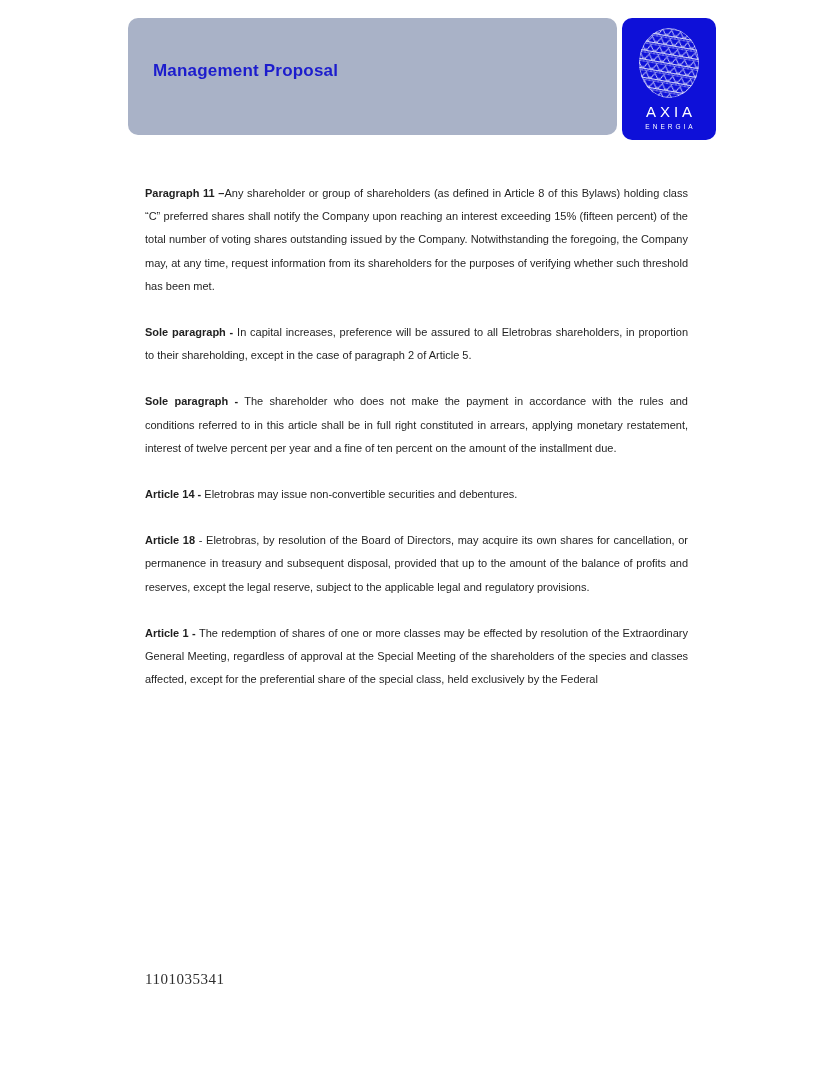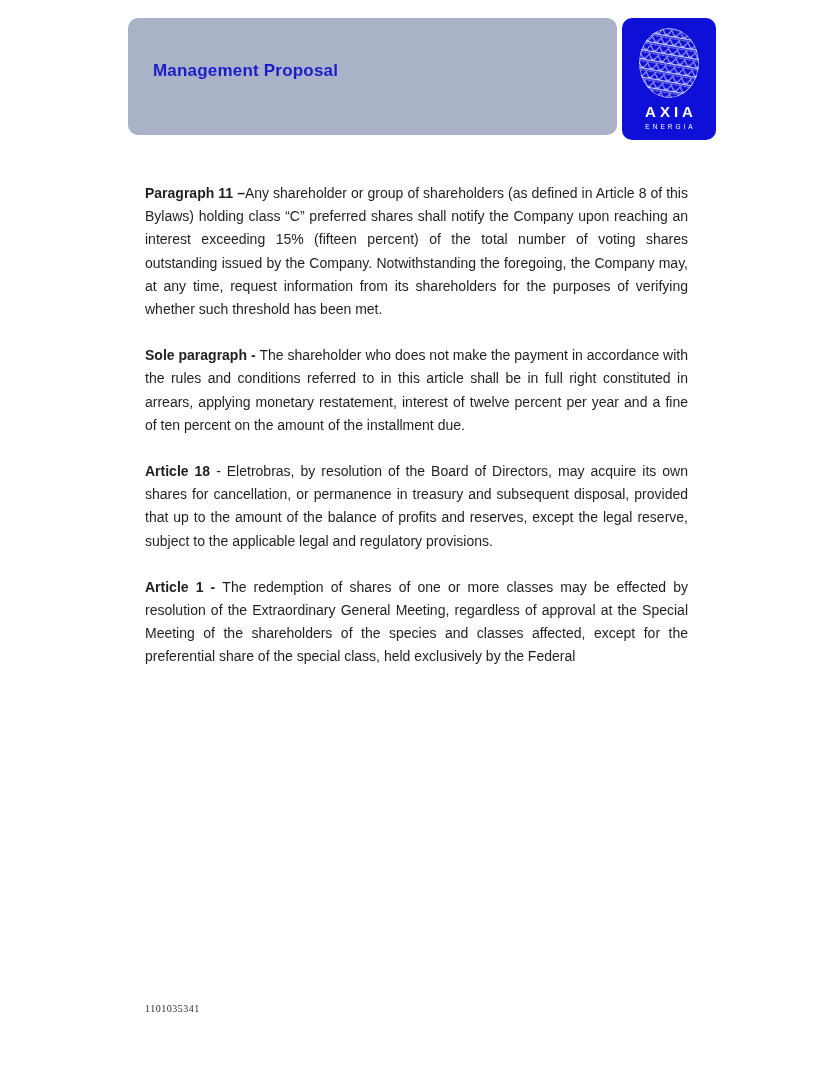--- a/index.html
+++ b/index.html
@@ -40,56 +40,55 @@
     height: 122px;
     border-radius: 10px;
     background: var(--logo-bg, #0e10d8);
     display: flex;
     flex-direction: column;
     align-items: center;
   }
   .logo-globe { margin-top: 5px; }
   .logo-word {
     color: #ffffff;
-    font-weight: bold;
+    font-weight: normal;
     font-size: 15px;
     letter-spacing: 4px;
     margin-top: -2px;
     text-indent: 4px; 
   }
   .logo-subword {
     color: #ffffff;
     font-size: 6.5px;
     letter-spacing: 3px;
     margin-top: 3px;
     text-indent: 3px;
   }
   
   .content {
     position: absolute;
     left: 145px;
     top: 182px;
     width: 543px;
-    font-size: 14px;
+    font-size: 11px;
     line-height: 23.2px;
     text-align: justify;
     color: var(--body-text, #1f1f1f);
   }
   .para { margin: 0 0 23px 0; }
   .para strong { font-weight: bold; }
   
   .footer-number {
     position: absolute;
     left: 145px;
     top: 971px;
     font-family: "Liberation Serif", serif;
-    font-size: 10px;
+    font-size: 15px;
     color: #2e2e2e;
     letter-spacing: 0.5px;
-    margin-top: 32px;
   }
 </style>
 </head>
 <body>
 
 <div class="page" style="--banner-bg: #a9b2c7; --logo-bg: #0e10d8; --title-color: #1c1ccd; --body-text: #1f1f1f;">
 
   <div class="banner">
     <div class="banner-text">
       <div>Management Proposal</div>
@@ -112,20 +111,22 @@
         <rect x="0" y="0" width="74" height="82" fill="url(#facets)"></rect>
         <ellipse cx="37" cy="40" rx="29.5" ry="34.5" fill="none" stroke="#ffffff" stroke-width="0.8" opacity="0.7"></ellipse>
       </g>
     </svg>
     <div class="logo-word">AXIA</div>
     <div class="logo-subword">ENERGIA</div>
   </div>
 
   <div class="content">
       <p class="para"><strong>Paragraph 11 –</strong><span>Any shareholder or group of shareholders (as defined in Article 8 of this Bylaws) holding class “C” preferred shares shall notify the Company upon reaching an interest exceeding 15% (fifteen percent) of the total number of voting shares outstanding issued by the Company. Notwithstanding the foregoing, the Company may, at any time, request information from its shareholders for the purposes of verifying whether such threshold has been met.</span></p>
+      <p class="para"><strong>Sole paragraph - </strong><span>In capital increases, preference will be assured to all Eletrobras shareholders, in proportion to their shareholding, except in the case of paragraph 2 of Article 5.</span></p>
       <p class="para"><strong>Sole paragraph - </strong><span>The shareholder who does not make the payment in accordance with the rules and conditions referred to in this article shall be in full right constituted in arrears, applying monetary restatement, interest of twelve percent per year and a fine of ten percent on the amount of the installment due.</span></p>
+      <p class="para"><strong>Article 14 - </strong><span>Eletrobras may issue non-convertible securities and debentures.</span></p>
       <p class="para"><strong>Article 18</strong><span> - Eletrobras, by resolution of the Board of Directors, may acquire its own shares for cancellation, or permanence in treasury and subsequent disposal, provided that up to the amount of the balance of profits and reserves, except the legal reserve, subject to the applicable legal and regulatory provisions.</span></p>
       <p class="para"><strong>Article 1 - </strong><span>The redemption of shares of one or more classes may be effected by resolution of the Extraordinary General Meeting, regardless of approval at the Special Meeting of the shareholders of the species and classes affected, except for the preferential share of the special class, held exclusively by the Federal</span></p>
     </div>
 
   <div class="footer-number">1101035341</div>
 
 </div>
 
 </body></html>

